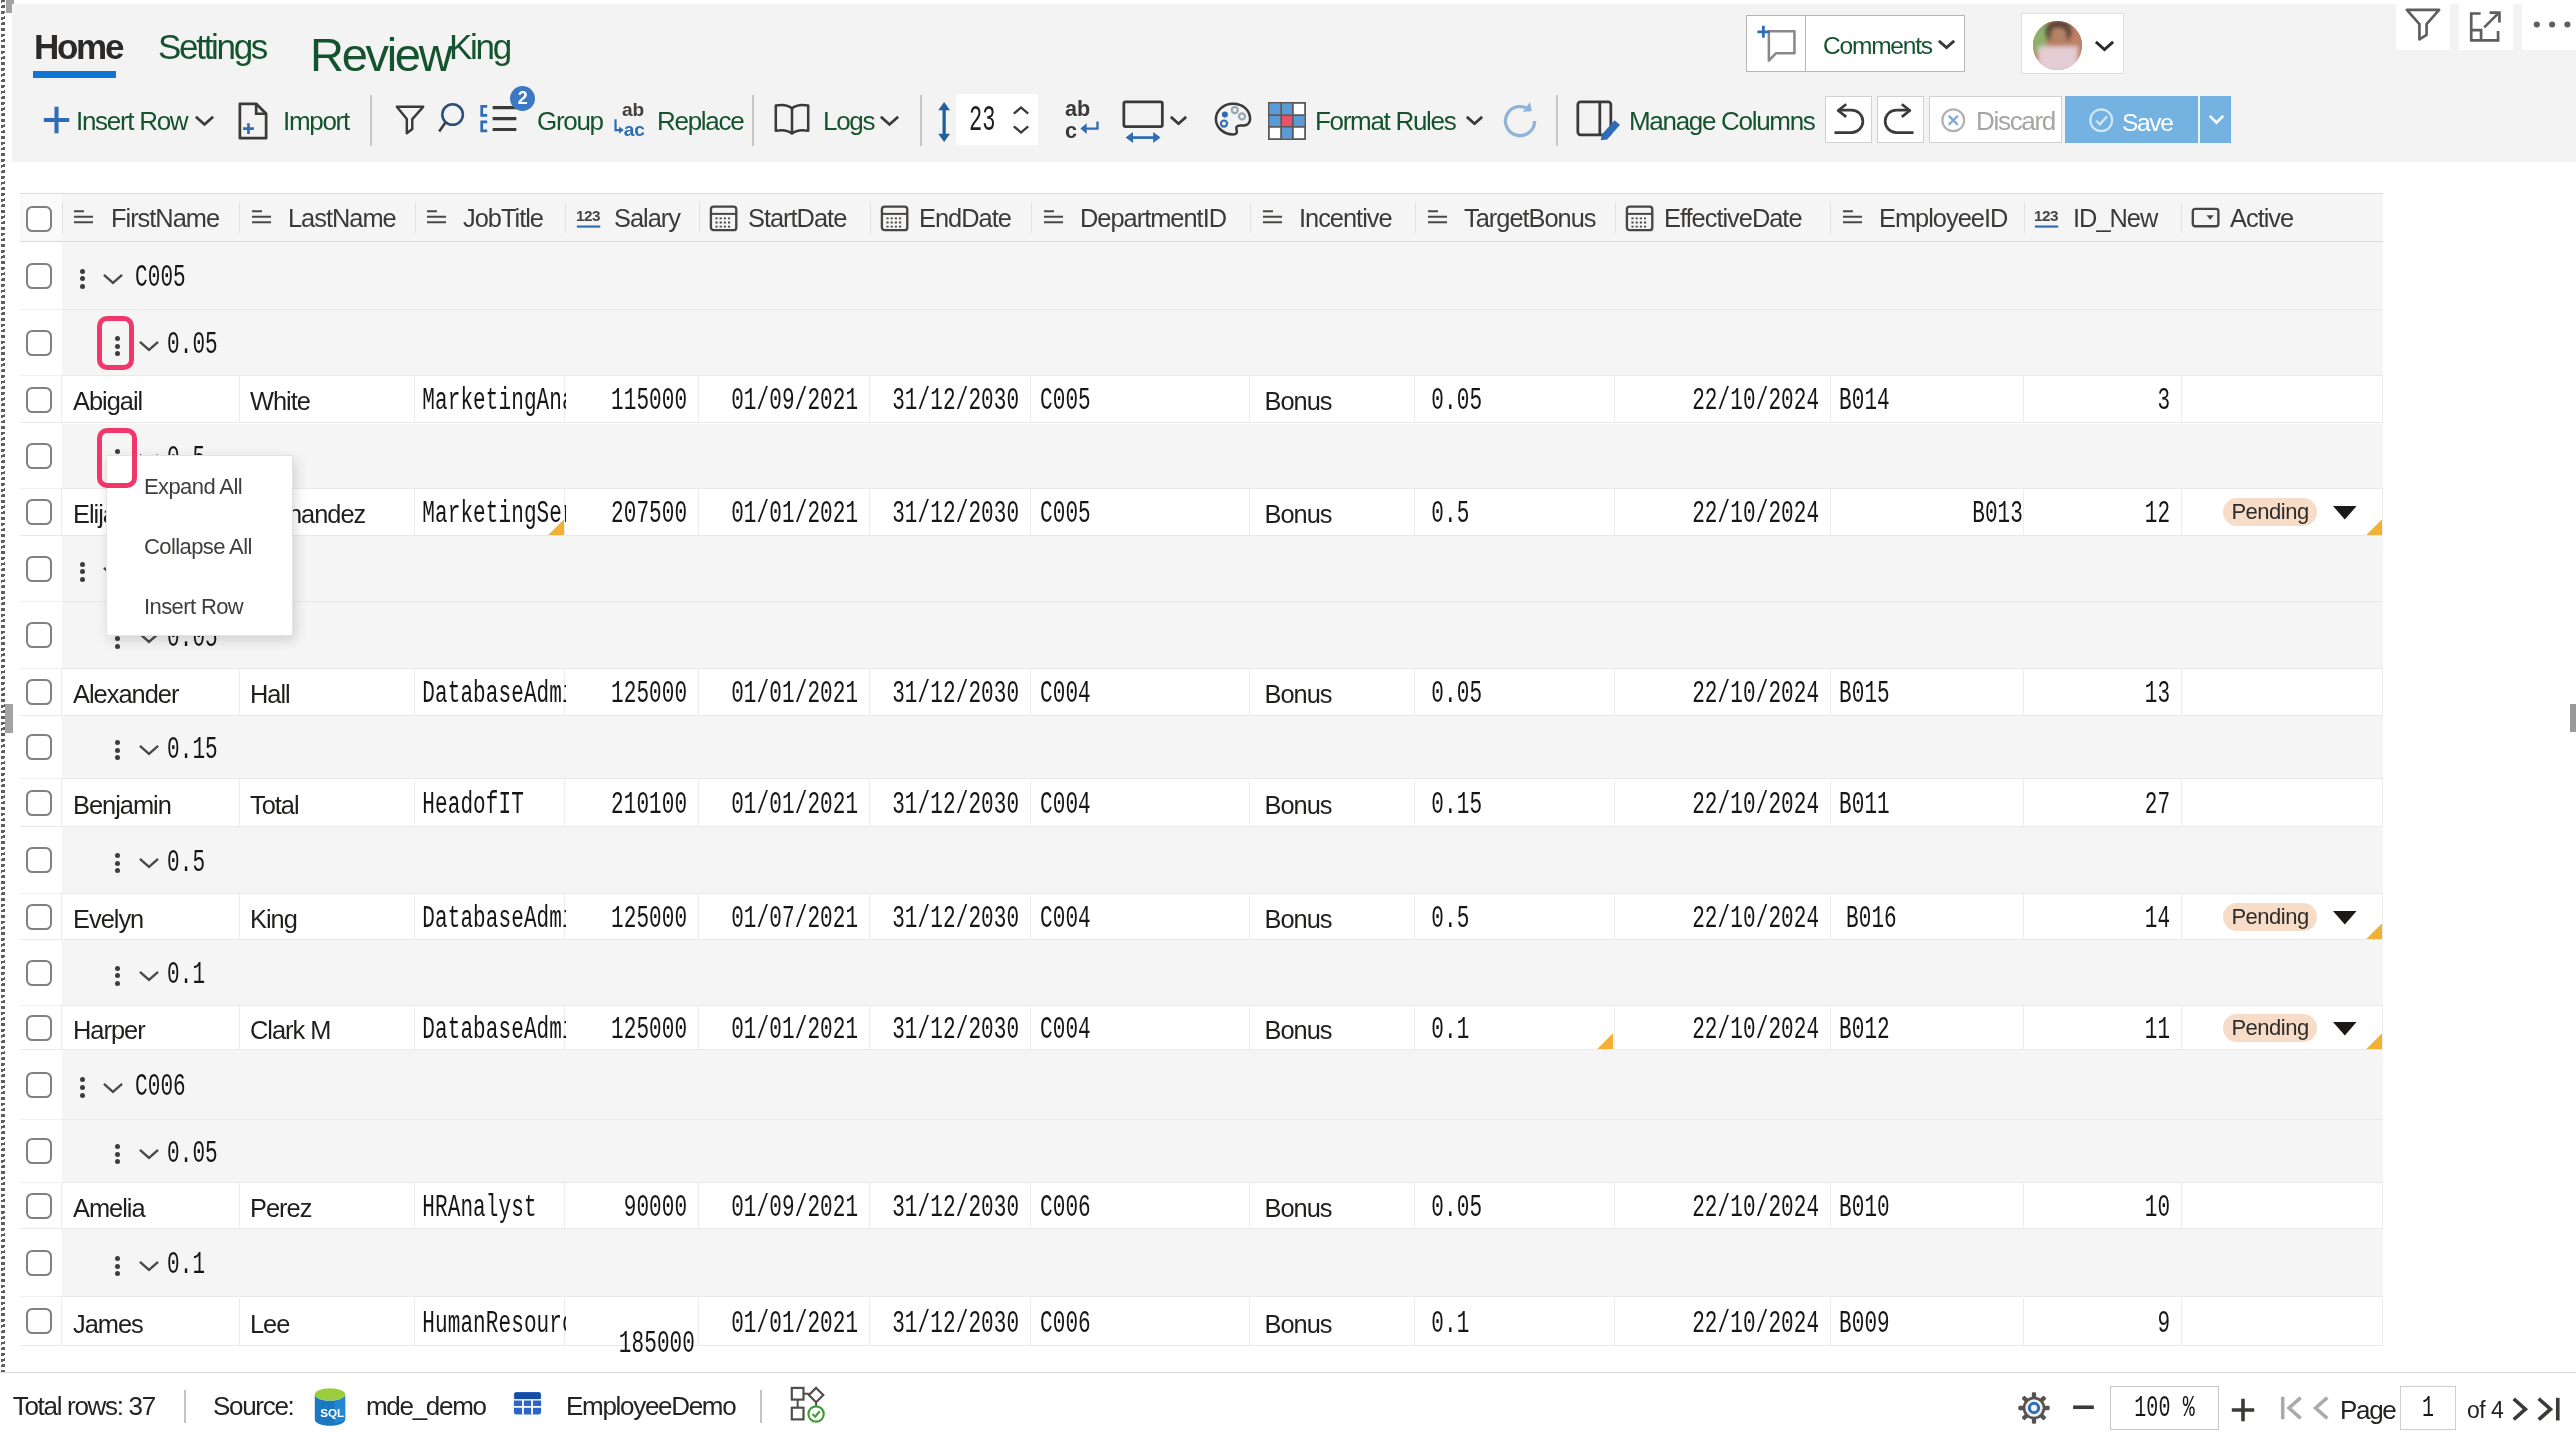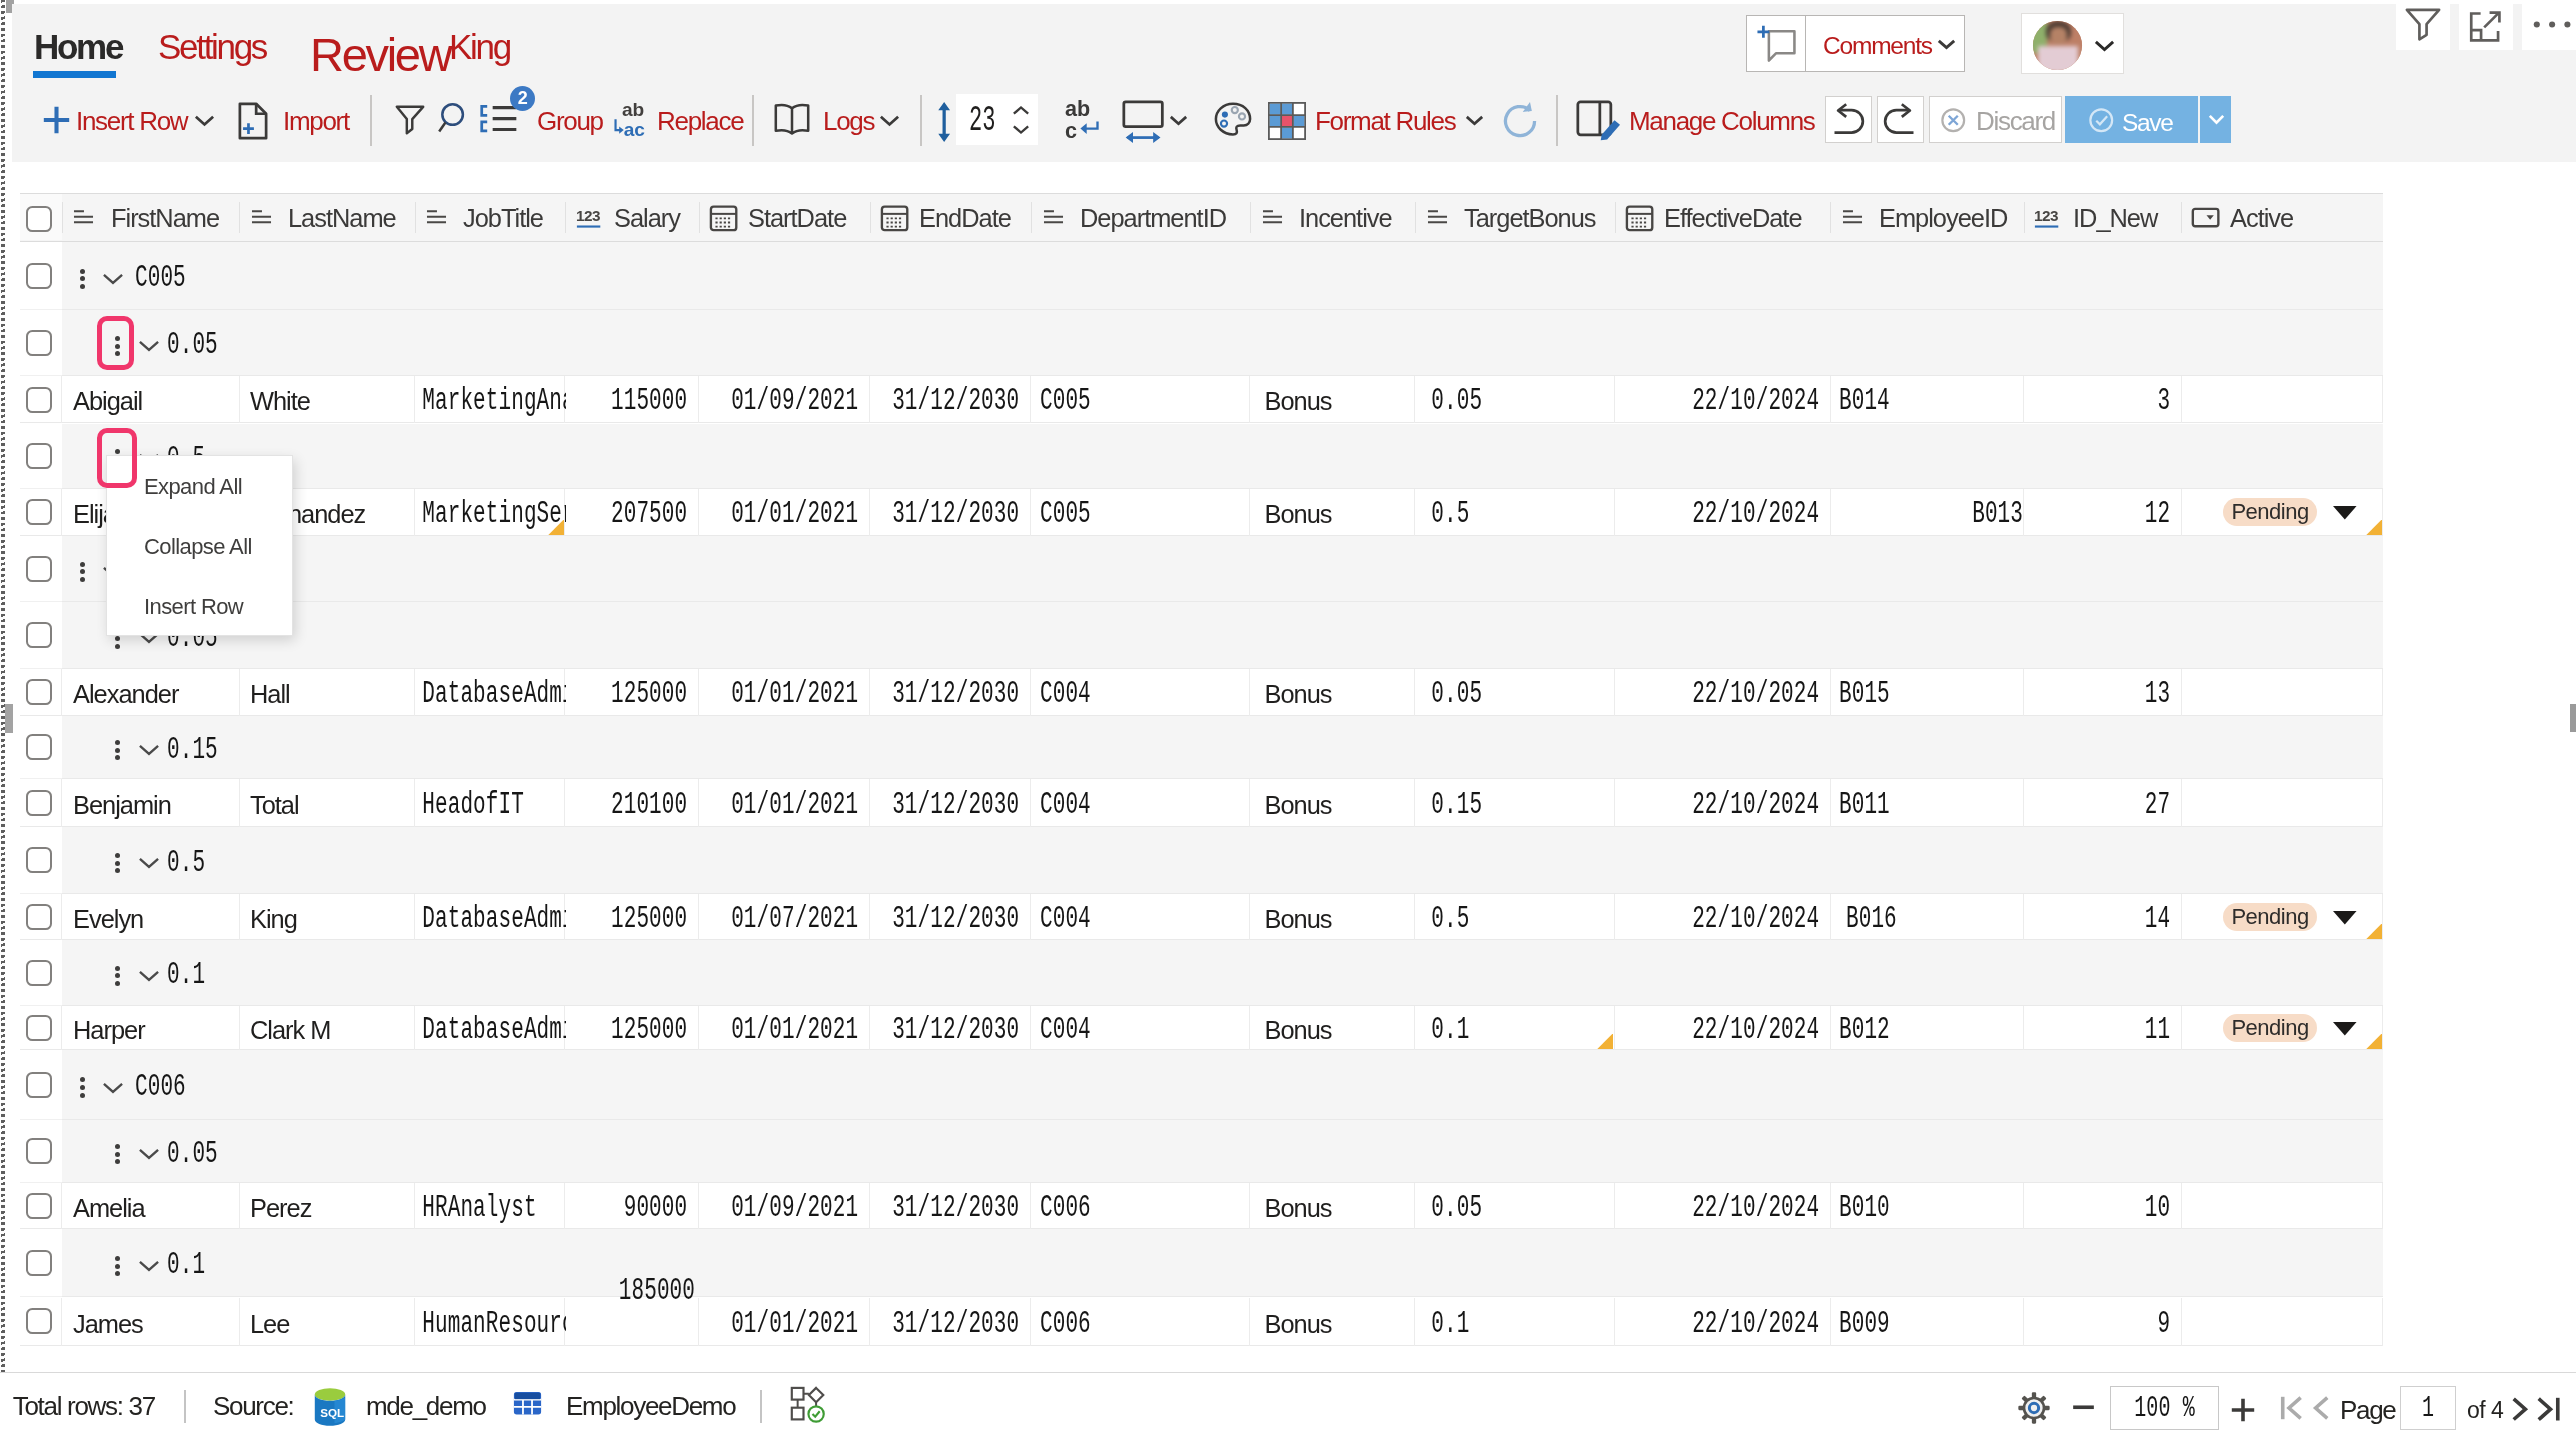--- a/index.html
+++ b/index.html
@@ -4,21 +4,21 @@
 body{width:2576px;height:1440px;position:relative;overflow:hidden;background:#fff;
  font-family:"Liberation Sans",sans-serif;-webkit-font-smoothing:antialiased}
 .abs{position:absolute}
 .m{font-family:"Liberation Mono",monospace;font-size:21px;display:inline-block;
  transform:scaleY(1.45);color:#161616;letter-spacing:0.1px}
 .cell{position:absolute;display:flex;align-items:center;overflow:hidden;white-space:nowrap;padding-top:4.5px}
 .cb{position:absolute;width:26px;height:26px;border:2.3px solid #82807e;border-radius:6.3px;background:#fff}
 .dt{position:absolute;width:5px;height:5px;border-radius:50%;background:#3e3d3c}
 .txt{font-size:25.4px;letter-spacing:-1px;color:#201f1e}
 .htxt{font-size:25.4px;letter-spacing:-1px;color:#3b3a39}
-.ttxt{font-size:26px;letter-spacing:-1.3px;color:#b91c1c;position:absolute;white-space:nowrap}
+.ttxt{font-size:26px;letter-spacing:-1.3px;color:#14532d;position:absolute;white-space:nowrap}
 .vsep{position:absolute;width:1.8px;background:#c8c6c4}
 </style></head><body>
 <div class="abs" style="left:0.9px;top:0;bottom:0;width:4.5px;background:repeating-linear-gradient(170deg,#5e5e5e 0 2.7px,#fcfcfc 2.7px 5.6px)"></div>
 <div class="abs" style="left:6.3px;top:0;width:8.2px;height:12.7px;background:#a2a2a2"></div>
 <div class="abs" style="left:4.5px;top:704px;width:8.2px;height:29px;background:#a3a3a3"></div>
 <div class="abs" style="left:0;top:1420px;width:9px;height:20px;background:#a8a8a8"></div>
 <div class="abs" style="left:2570px;top:704px;width:6.3px;height:28px;background:#9a9a9a"></div>
 <div class="abs" style="left:2565px;top:1426px;width:11px;height:14.5px;background:#ababab"></div>
 <div class="abs" style="left:11.8px;top:3.6px;width:2564px;height:158px;background:#f3f3f3"></div>
 <div class="ttxt" style="left:34px;top:27px;font-size:35px;letter-spacing:-2.3px;font-weight:700;color:#2b2a29">Home</div>
@@ -807,21 +807,21 @@
   </div>
 <div class="abs" style="left:414px;top:1298px;width:1.1px;height:48px;background:#ececec"></div>
 <div class="cell" style="left:239px;top:1298px;width:175px;height:48px;justify-content:flex-start;padding-left:11px">
     <span class="txt">Lee</span>
   </div>
 <div class="abs" style="left:564px;top:1298px;width:1.1px;height:48px;background:#ececec"></div>
 <div class="cell" style="left:415px;top:1298px;width:151px;height:48px;justify-content:flex-start;padding-left:7.3px">
     <span class="m">HumanResources</span>
   </div>
 <div class="abs" style="left:698px;top:1298px;width:1.1px;height:48px;background:#ececec"></div>
-<div class="cell" style="left:565px;top:1265px;width:134px;height:48px;justify-content:flex-end;padding-right:4px">
+<div class="cell" style="left:565px;top:1318px;width:134px;height:48px;justify-content:flex-end;padding-right:4px">
     <span class="m">185000</span>
   </div>
 <div class="abs" style="left:869px;top:1298px;width:1.1px;height:48px;background:#ececec"></div>
 <div class="cell" style="left:699px;top:1298px;width:171px;height:48px;justify-content:flex-end;padding-right:11.8px">
     <span class="m">01/01/2021</span>
   </div>
 <div class="abs" style="left:1030px;top:1298px;width:1.1px;height:48px;background:#ececec"></div>
 <div class="cell" style="left:870px;top:1298px;width:161px;height:48px;justify-content:flex-end;padding-right:11.8px">
     <span class="m">31/12/2030</span>
   </div>

